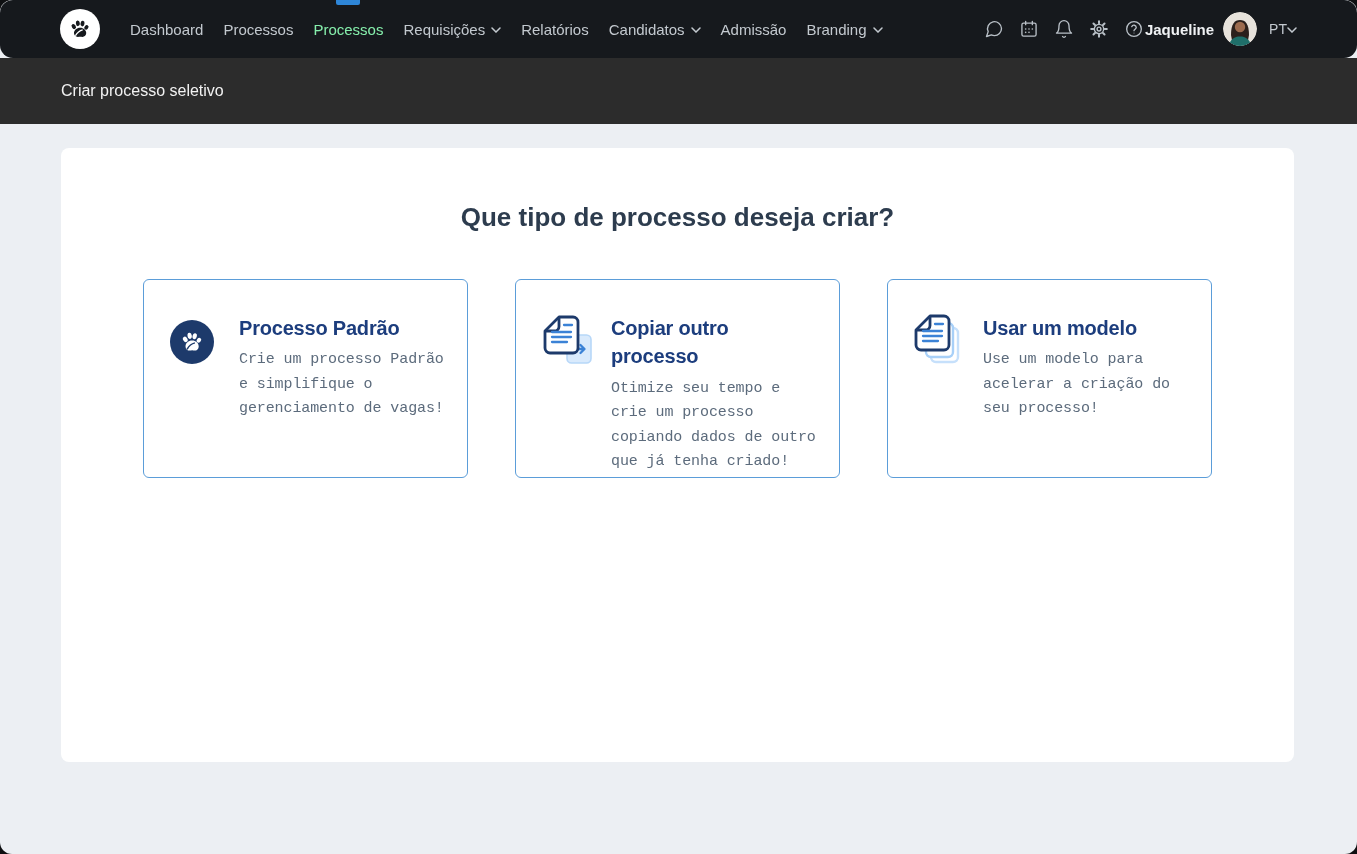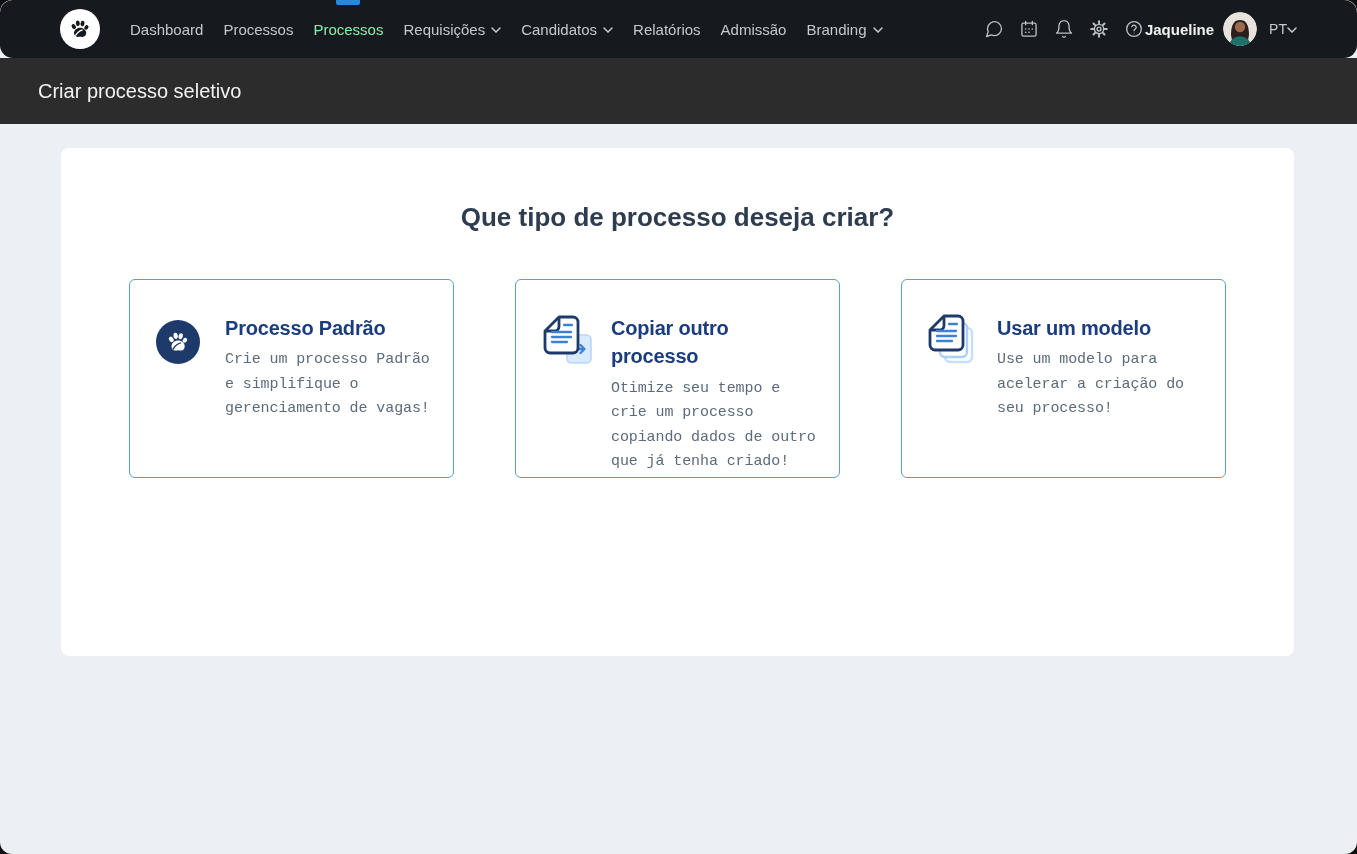--- a/index.html
+++ b/index.html
@@ -64,36 +64,36 @@
   .lang {
     display:flex; align-items:center; gap:0;
     margin-left:12px; color:#c3c9cf; font-size:14px; cursor:pointer;
   }
 
   
   .subheader {
     height:66px; flex:0 0 66px;
     background:#2c2c2c;
     display:flex; align-items:center;
-    padding:0 38px;
-    color:#f2f2f2; font-size:20px;
+    padding:0 61px;
+    color:#f2f2f2; font-size:16px;
   }
 
   
   .main { flex:1; padding:24px 63px 0 61px; }
   .panel {
     background:#ffffff; border-radius:8px;
-    height:508px; width:100%;
+    height:614px; width:100%;
   }
   .heading {
     padding-top:54px; text-align:center;
     font-size:26px; font-weight:700; color:#2d3c4e;
   }
   .cards {
-    display:flex; justify-content:center; gap:61px;
+    display:flex; justify-content:center; gap:47px;
     margin-top:46px;
   }
   .card {
     width:325px; height:199px;
     background:#fff;
     border:1px solid #5b9dd9; border-radius:6px;
     padding:34px 18px 0 26px;
     display:flex; gap:17px; align-items:flex-start;
     cursor:pointer;
   }
@@ -146,30 +146,30 @@
         </div>
       <div class="nav-item">
         <span>Requisições</span>
         <span class="chev">
             <svg width="10" height="6" viewBox="0 0 10 6">
               <path d="M1 1l4 4 4-4" stroke="currentColor" stroke-width="1.5" fill="none" stroke-linecap="round"></path>
             </svg>
           </span>
       </div>
       <div class="nav-item">
+          <span>Relatórios</span>
+        </div>
+      <div class="nav-item">
         <span>Candidatos</span>
         <span class="chev">
             <svg width="10" height="6" viewBox="0 0 10 6">
               <path d="M1 1l4 4 4-4" stroke="currentColor" stroke-width="1.5" fill="none" stroke-linecap="round"></path>
             </svg>
           </span>
       </div>
-      <div class="nav-item">
-          <span>Relatórios</span>
-        </div>
       <div class="nav-item">
           <span>Admissão</span>
         </div>
       <div class="nav-item">
         <span>Branding</span>
         <span class="chev">
             <svg width="10" height="6" viewBox="0 0 10 6">
               <path d="M1 1l4 4 4-4" stroke="currentColor" stroke-width="1.5" fill="none" stroke-linecap="round"></path>
             </svg>
           </span>

